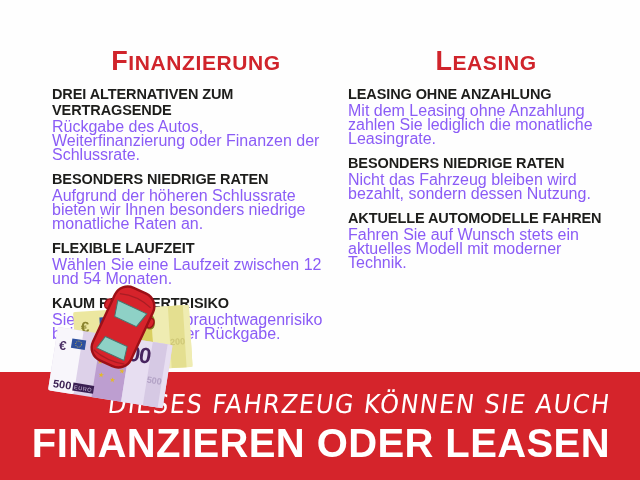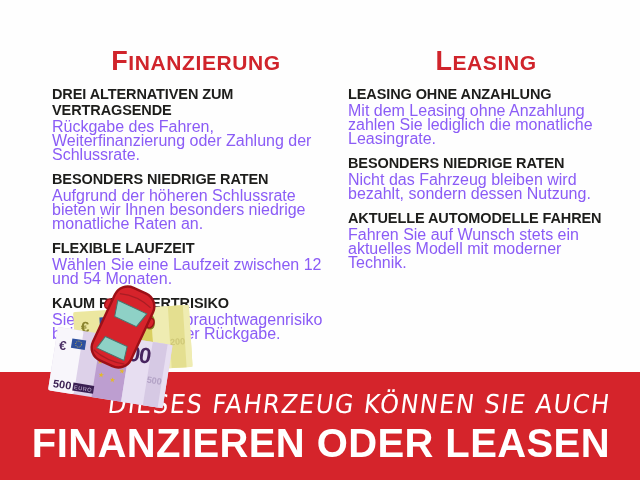--- a/index.html
+++ b/index.html
@@ -65,21 +65,21 @@
 </head>
 <body>
 
 <div class="flyer">
 
   <div class="col col-left">
     <h1 class="col-title">FINANZIERUNG</h1>
 
     <div class="section">
       <h2 class="section-heading">DREI ALTERNATIVEN ZUM VERTRAGSENDE</h2>
-      <p class="section-body">Rückgabe des Fahren, Weiterfinanzierung oder Zahlung der Schlussrate.</p>
+      <p class="section-body">Rückgabe des Autos, Weiterfinanzierung oder Finanzen der Schlussrate.</p>
     </div>
     <div class="section">
       <h2 class="section-heading">BESONDERS NIEDRIGE RATEN</h2>
       <p class="section-body">Aufgrund der höheren Schlussrate bieten wir Ihnen besonders niedrige monatliche Raten an.</p>
     </div>
     <div class="section">
       <h2 class="section-heading">FLEXIBLE LAUFZEIT</h2>
       <p class="section-body">Wählen Sie eine Laufzeit zwischen 12 und 54 Monaten.</p>
     </div>
     <div class="section">

